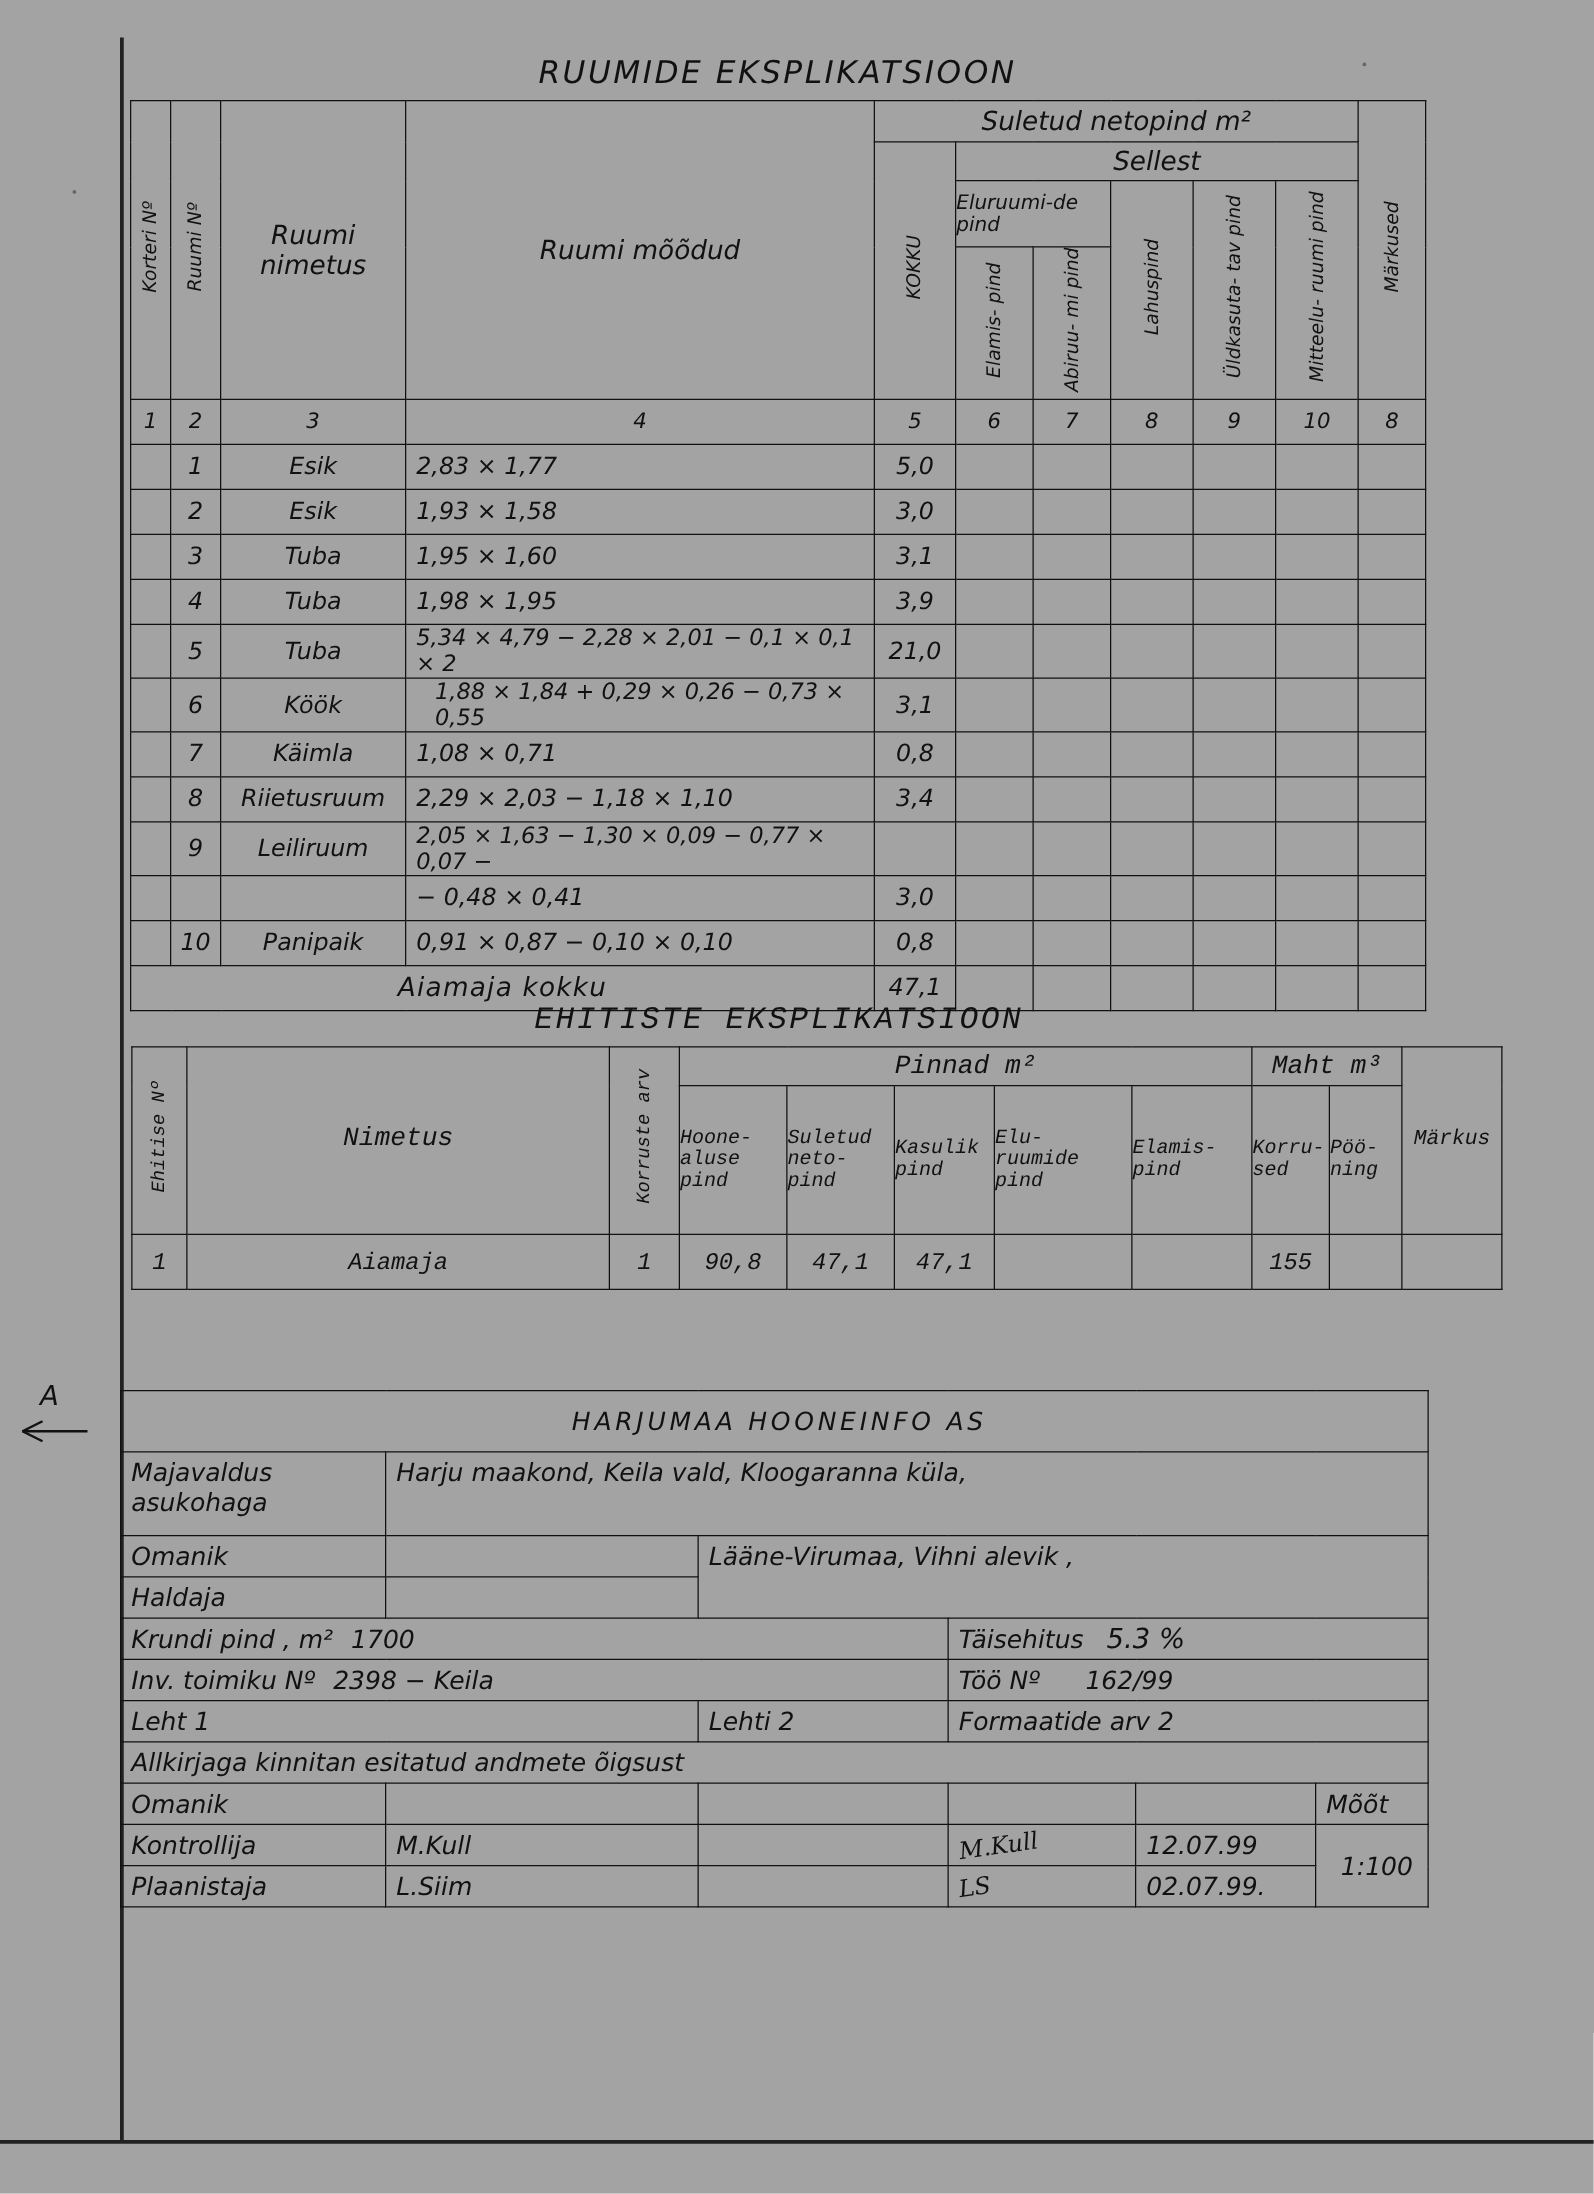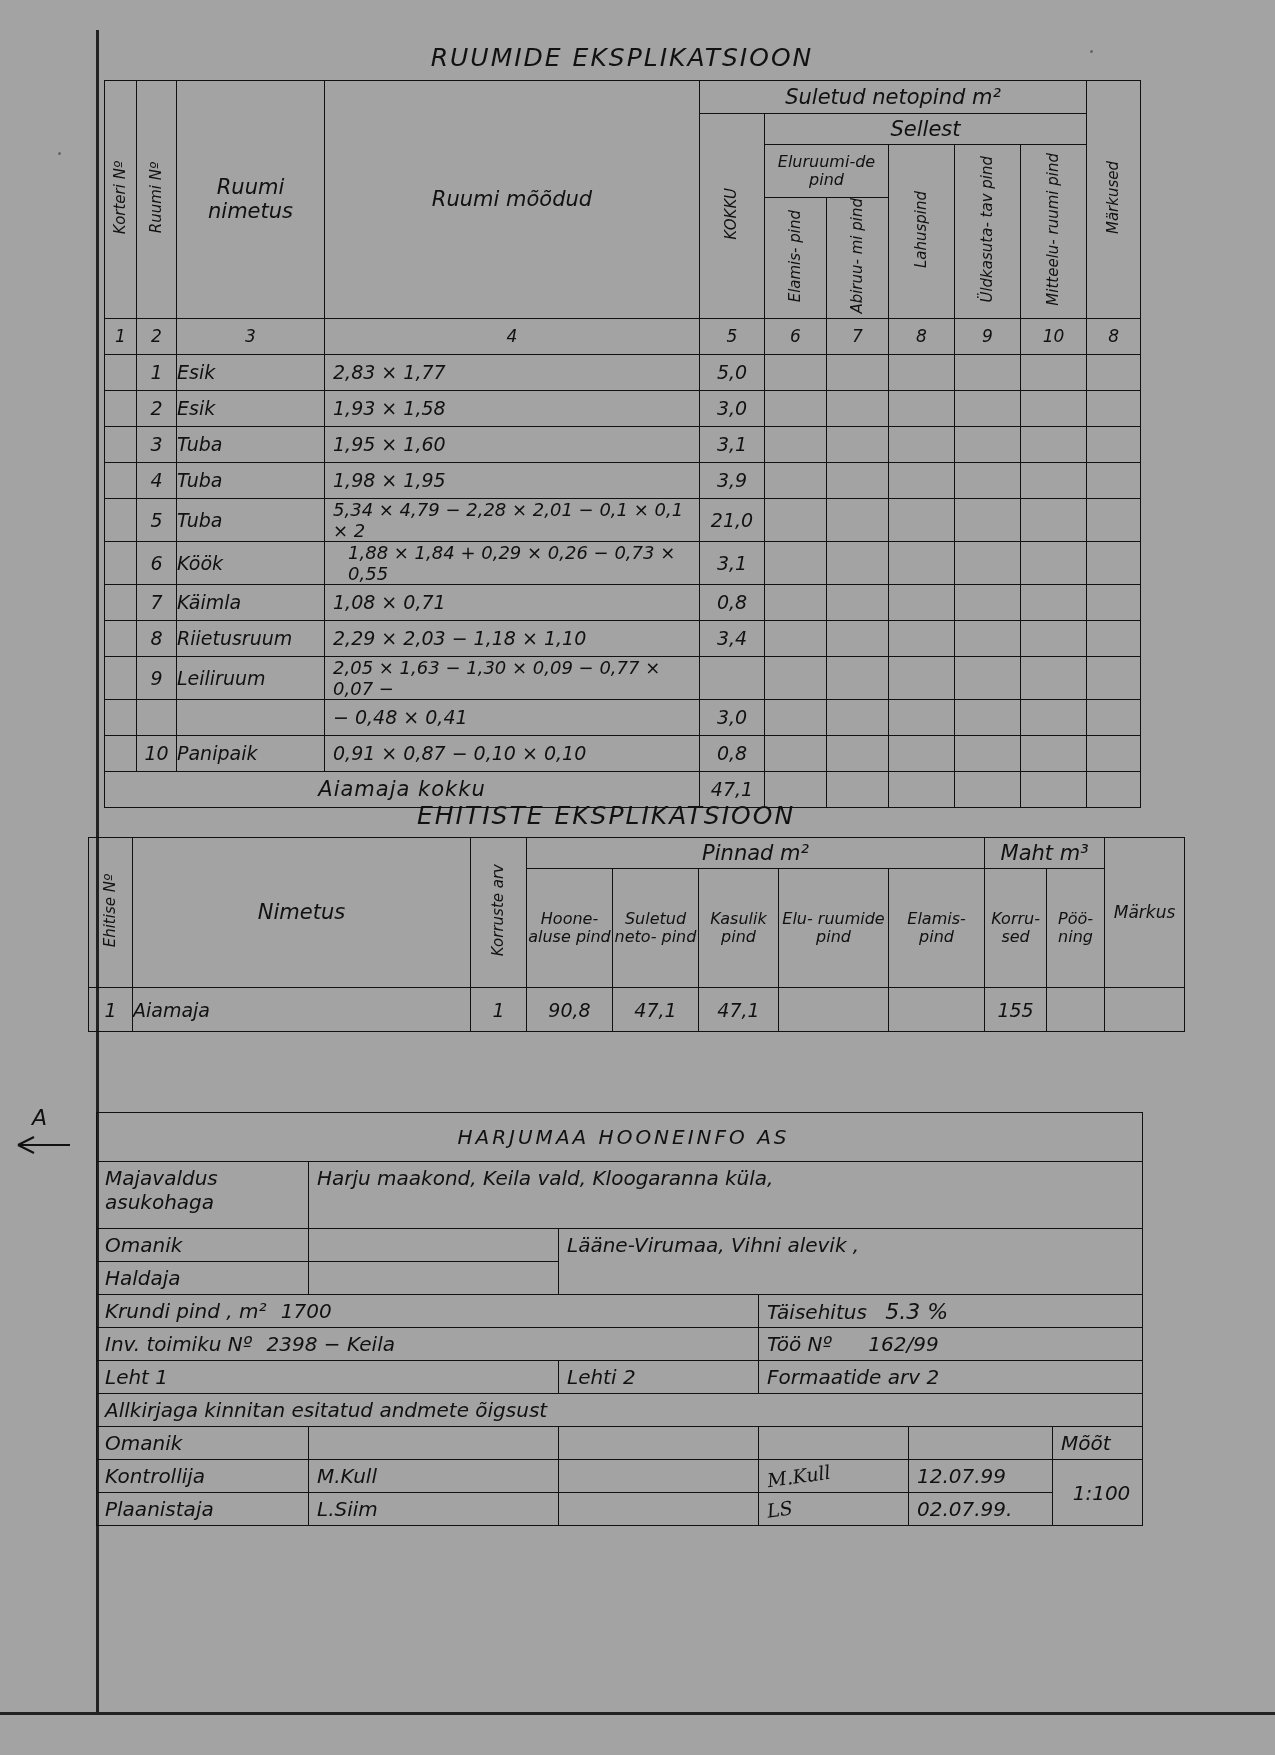--- a/index.html
+++ b/index.html
@@ -68,34 +68,35 @@
   }
   .vcell .rot { display: inline-block; }
   .ctr { text-align: center; }
   .num-row td { height: 26px; font-size: 17px; font-style: italic; text-align: center; }
   .hdr-center {
     text-align: center;
     font-style: italic;
     font-size: 21px;
     line-height: 1.15;
   }
-  .small-it { font-style: italic; font-size: 16px; line-height: 1.1; text-align: center; }
+  .small-it { font-style: italic; font-size: 16px; line-height: 1.1; text-align: left; }
   .cellnum { text-align: center; font-style: italic; }
-  .cellname { padding-left: 0; font-style: italic; }
+  .cellname { padding-left: 0; font-style: italic; text-align: center; }
   .celldim { padding-left: 8px; font-style: italic; }
   .cellarea { text-align: center; font-style: italic; }
   .totalrow td { height: 35px; font-style: italic; }
   .totallabel { text-align: center; font-size: 21px; letter-spacing: 1px; }
 
   
   .block2 {
     position: absolute;
-    left: 88px;
+    left: 105px;
     top: 795px;
     width: 1036px;
+    font-family: Liberation Mono, monospace;
   }
   .b2-title { height: 42px; }
   .b2-title .title { line-height: 42px; }
   table.build { width: 1036px; }
   table.build td { height: 30px; }
   .vcell2 { height: 150px; text-align: center; }
 
   
   .block3 {
     position: absolute;

